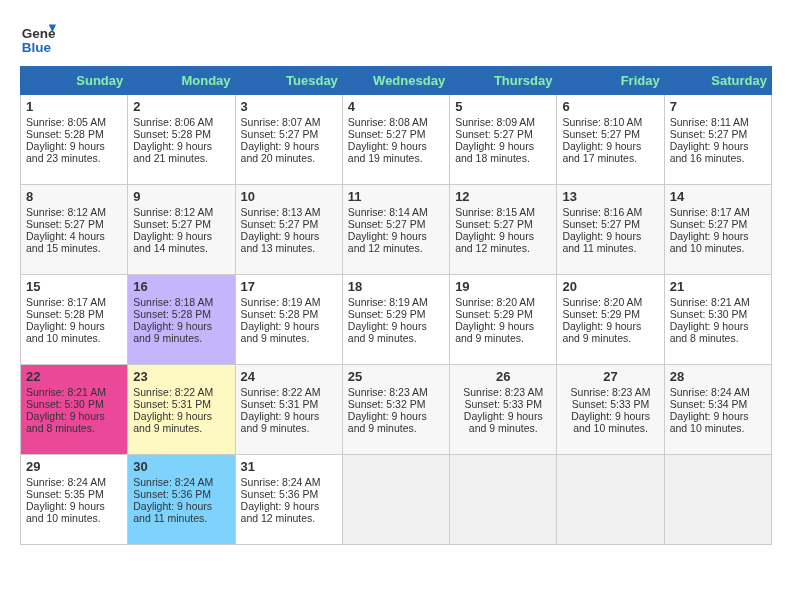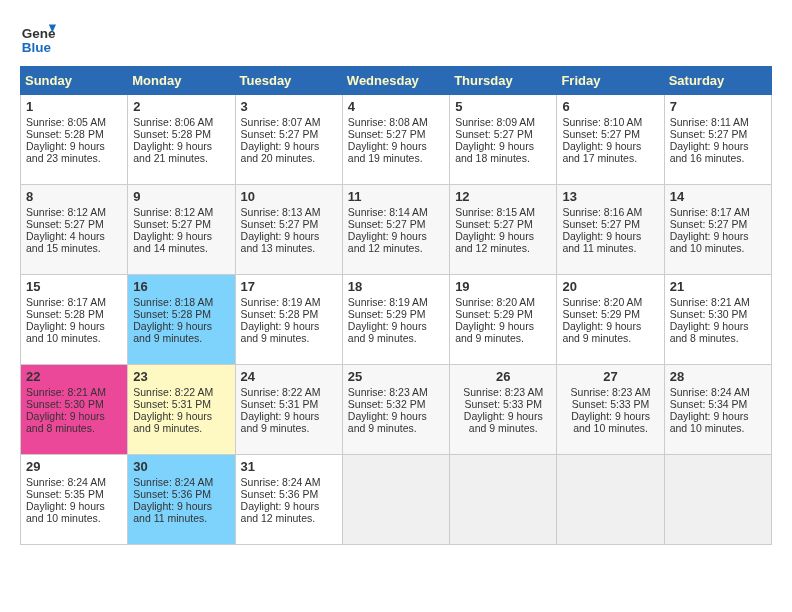--- a/index.html
+++ b/index.html
@@ -37,25 +37,25 @@
       font-size: 16px;
       color: #555;
     }
     table {
       width: 100%;
       border-collapse: collapse;
       table-layout: fixed;
     }
     th {
       background-color: #2a6ab5;
-      color: #fef9c3;
+      color: #86efac;
       font-size: 13px;
       font-weight: bold;
       padding: 6px 4px;
-      text-align: left;
+      text-align: right;
       border: 1px solid #2a6ab5;
     }
     td {
       border: 1px solid #ccc;
       vertical-align: top;
       padding: 4px 5px;
       font-size: 10.5px;
       color: #333;
       height: 90px;
       background: #fff;
@@ -119,21 +119,21 @@
         <td style="background: rgb(247, 247, 247);"><span class="day-num">8</span><span>Sunrise: 8:12 AM</span><br><span>Sunset: 5:27 PM</span><br><span>Daylight: 4 hours and 15 minutes.</span></td>
         <td style="background: rgb(247, 247, 247);"><span class="day-num">9</span><span>Sunrise: 8:12 AM</span><br><span>Sunset: 5:27 PM</span><br><span>Daylight: 9 hours and 14 minutes.</span></td>
         <td style="background: rgb(247, 247, 247);"><span class="day-num">10</span><span>Sunrise: 8:13 AM</span><br><span>Sunset: 5:27 PM</span><br><span>Daylight: 9 hours and 13 minutes.</span></td>
         <td style="background: rgb(247, 247, 247);"><span class="day-num">11</span><span>Sunrise: 8:14 AM</span><br><span>Sunset: 5:27 PM</span><br><span>Daylight: 9 hours and 12 minutes.</span></td>
         <td style="background: rgb(247, 247, 247);"><span class="day-num">12</span><span>Sunrise: 8:15 AM</span><br><span>Sunset: 5:27 PM</span><br><span>Daylight: 9 hours and 12 minutes.</span></td>
         <td style="background: rgb(247, 247, 247);"><span class="day-num">13</span><span>Sunrise: 8:16 AM</span><br><span>Sunset: 5:27 PM</span><br><span>Daylight: 9 hours and 11 minutes.</span></td>
         <td style="background: rgb(247, 247, 247);"><span class="day-num">14</span><span>Sunrise: 8:17 AM</span><br><span>Sunset: 5:27 PM</span><br><span>Daylight: 9 hours and 10 minutes.</span></td>
       </tr>
       <tr>
         <td style="background: rgb(255, 255, 255);"><span class="day-num">15</span><span>Sunrise: 8:17 AM</span><br><span>Sunset: 5:28 PM</span><br><span>Daylight: 9 hours and 10 minutes.</span></td>
-        <td style="background: #7dd3fc;"><span class="day-num">16</span><span>Sunrise: 8:18 AM</span><br><span>Sunset: 5:28 PM</span><br><span>Daylight: 9 hours and 9 minutes.</span></td>
+        <td style="background: #c4b5fd;"><span class="day-num">16</span><span>Sunrise: 8:18 AM</span><br><span>Sunset: 5:28 PM</span><br><span>Daylight: 9 hours and 9 minutes.</span></td>
         <td style="background: rgb(255, 255, 255);"><span class="day-num">17</span><span>Sunrise: 8:19 AM</span><br><span>Sunset: 5:28 PM</span><br><span>Daylight: 9 hours and 9 minutes.</span></td>
         <td style="background: rgb(255, 255, 255);"><span class="day-num">18</span><span>Sunrise: 8:19 AM</span><br><span>Sunset: 5:29 PM</span><br><span>Daylight: 9 hours and 9 minutes.</span></td>
         <td style="background: rgb(255, 255, 255);"><span class="day-num">19</span><span>Sunrise: 8:20 AM</span><br><span>Sunset: 5:29 PM</span><br><span>Daylight: 9 hours and 9 minutes.</span></td>
         <td style="background: rgb(255, 255, 255);"><span class="day-num">20</span><span>Sunrise: 8:20 AM</span><br><span>Sunset: 5:29 PM</span><br><span>Daylight: 9 hours and 9 minutes.</span></td>
         <td style="background: rgb(255, 255, 255);"><span class="day-num">21</span><span>Sunrise: 8:21 AM</span><br><span>Sunset: 5:30 PM</span><br><span>Daylight: 9 hours and 8 minutes.</span></td>
       </tr>
       <tr>
         <td style="background: #ec4899;"><span class="day-num">22</span><span>Sunrise: 8:21 AM</span><br><span>Sunset: 5:30 PM</span><br><span>Daylight: 9 hours and 8 minutes.</span></td>
         <td style="background: #fef9c3;"><span class="day-num">23</span><span>Sunrise: 8:22 AM</span><br><span>Sunset: 5:31 PM</span><br><span>Daylight: 9 hours and 9 minutes.</span></td>
         <td style="background: rgb(247, 247, 247);"><span class="day-num">24</span><span>Sunrise: 8:22 AM</span><br><span>Sunset: 5:31 PM</span><br><span>Daylight: 9 hours and 9 minutes.</span></td>

